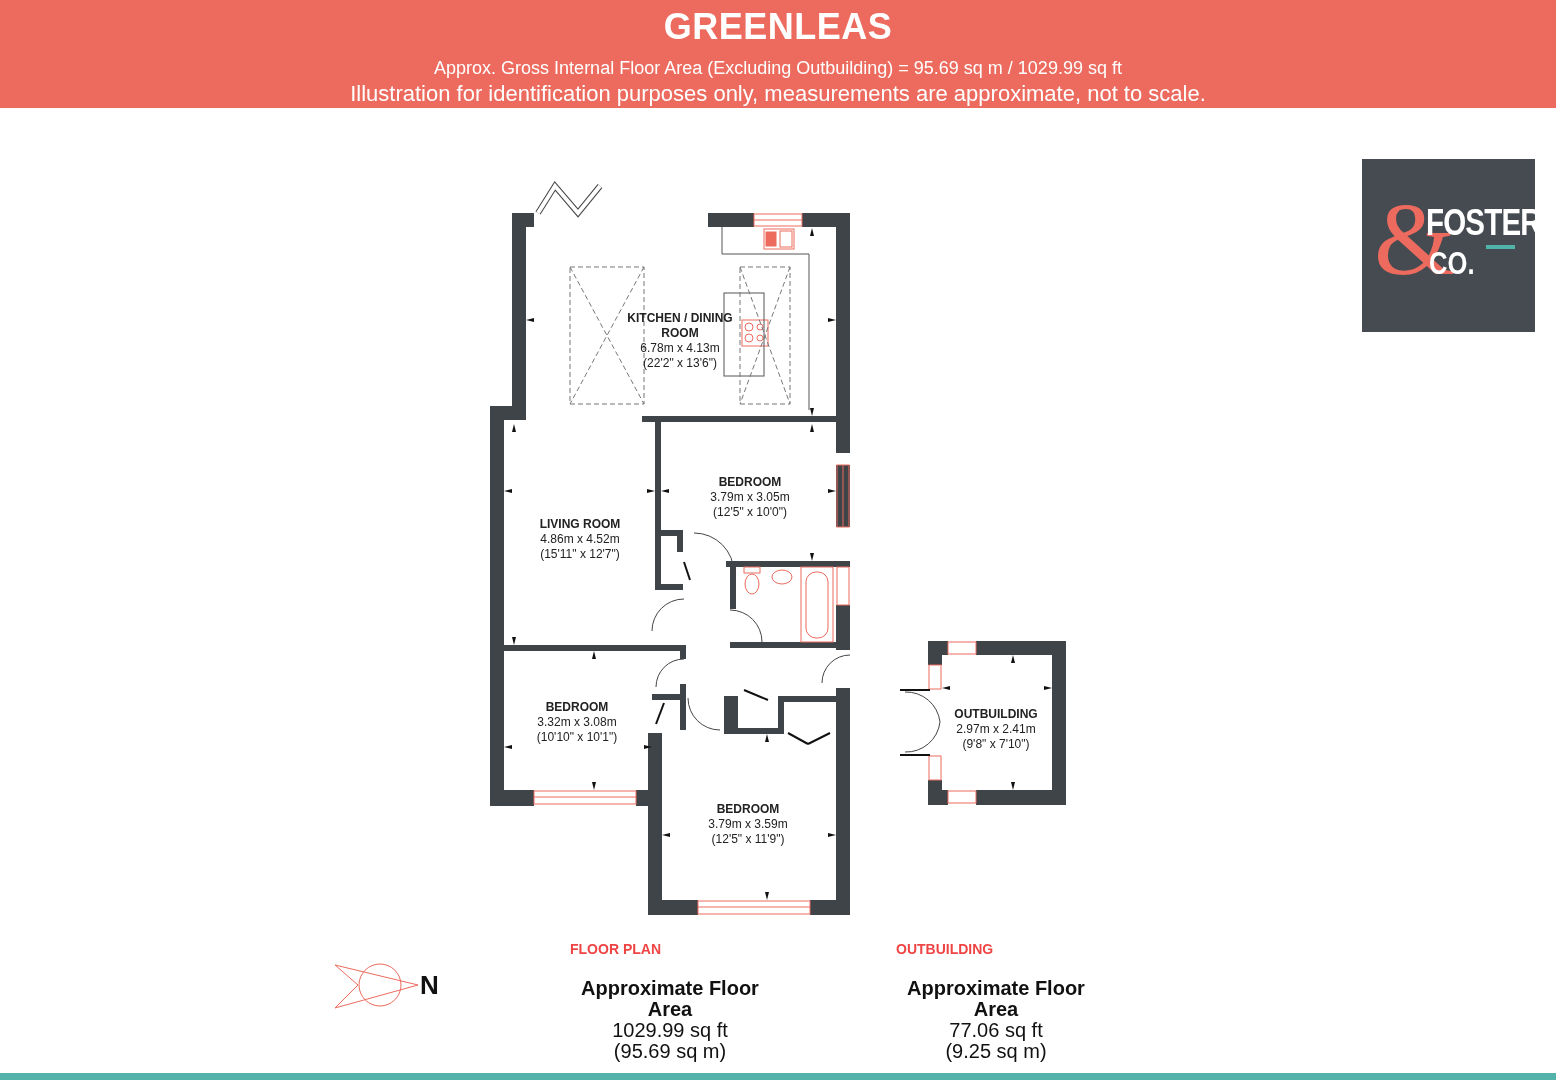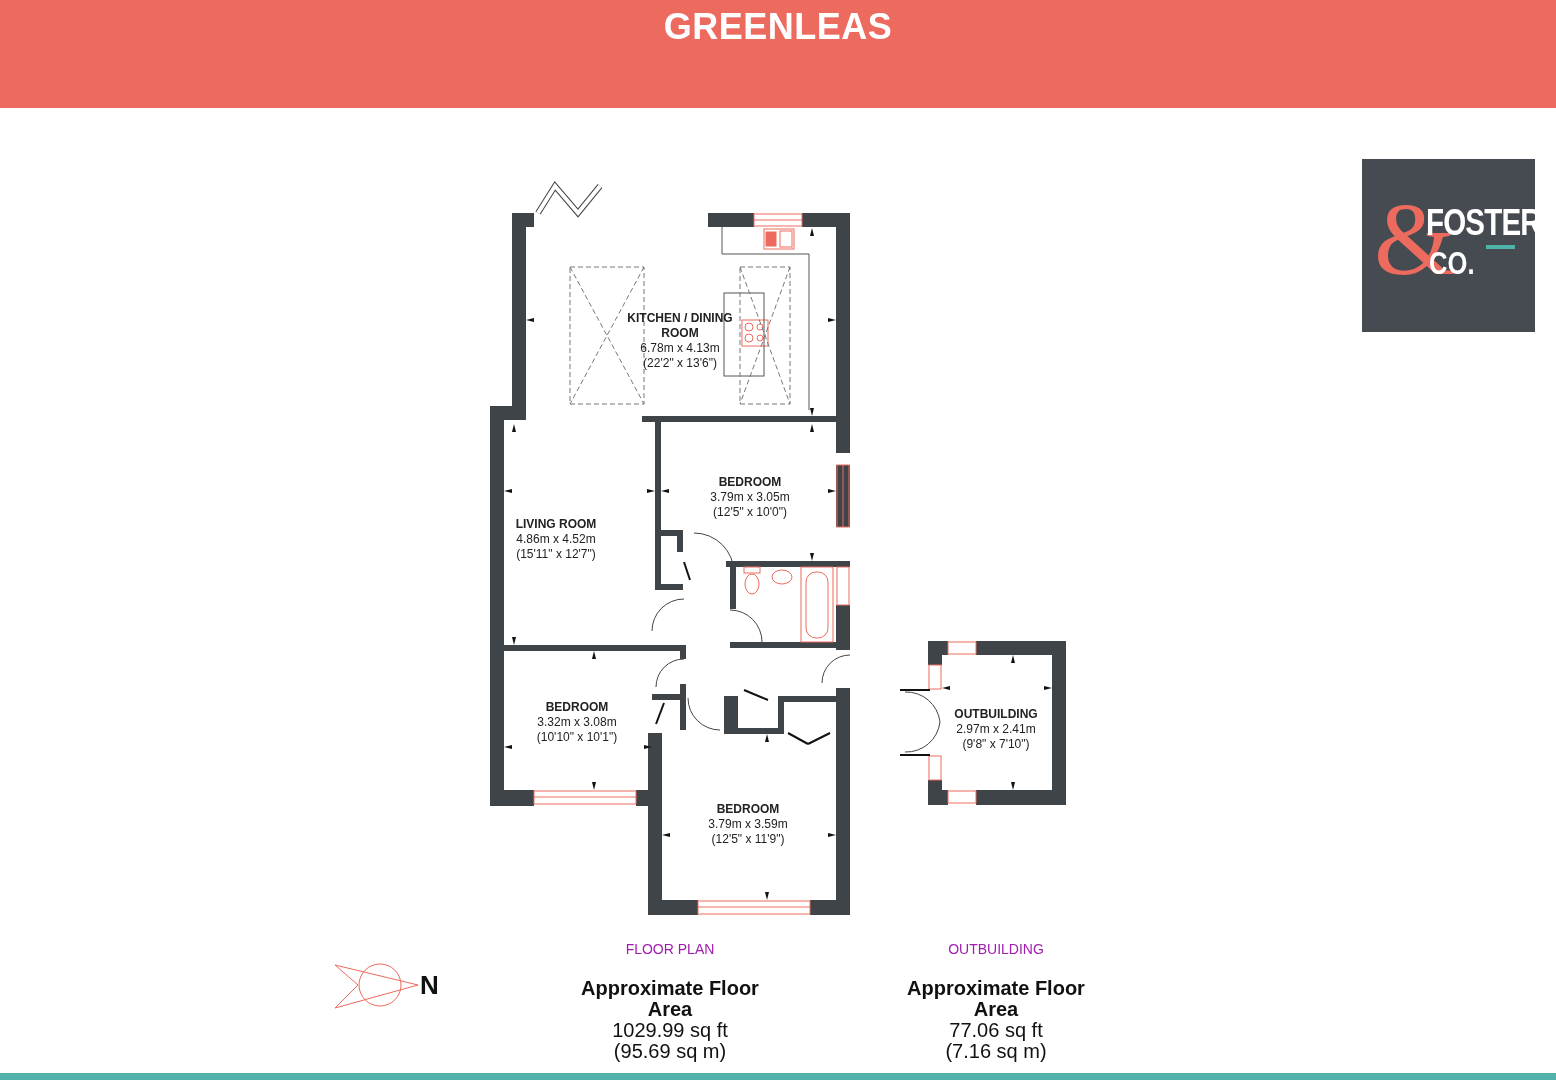--- a/index.html
+++ b/index.html
@@ -9,31 +9,33 @@
   .header .sub1{position:absolute;left:0;right:0;top:58px;font-size:18px;}
   .header .sub2{position:absolute;left:0;right:0;top:81px;font-size:22px;}
   .logo{position:absolute;left:1362px;top:159px;width:173px;height:173px;background:#454b51;}
   .logo .amp{position:absolute;left:12px;top:28px;font-family:"Liberation Serif",serif;font-size:104px;color:#ec6b5e;line-height:1;}
   .logo .foster{position:absolute;left:64px;top:46px;font-size:36px;color:#fff;font-weight:bold;letter-spacing:-1px;transform:scaleX(0.82);transform-origin:left top;line-height:1;}
   .logo .co{position:absolute;left:67px;top:88px;font-size:32px;color:#fff;font-weight:bold;transform:scaleX(0.8);transform-origin:left top;line-height:1;}
   .logo .bar{position:absolute;left:124px;top:86px;width:29px;height:4px;background:#4fb3aa;}
   svg.plan{position:absolute;left:0;top:0;}
   .lbl{position:absolute;text-align:center;color:#222;font-size:12px;line-height:15px;margin-top:8px;}
   .lbl b{display:block;font-size:12px;}
-  .footer-label{position:absolute;font-size:14px;color:#a21caf;text-align:center;}
+  .footer-label{position:absolute;font-size:14px;color:#ef4444;text-align:left;font-weight:bold;}
   .area{position:absolute;text-align:center;color:#111;font-size:20px;line-height:21px;}
   .area .h{font-weight:bold;}
   .north{position:absolute;left:420px;top:970px;font-size:26px;font-weight:bold;color:#111;}
   .bottom-bar{position:absolute;left:0;top:1073px;width:1556px;height:7px;background:#53b3ab;}
 </style>
 </head>
 <body>
 
 <div class="header">
   <div class="title">GREENLEAS</div>
+  <div class="sub1">Approx. Gross Internal Floor Area (Excluding Outbuilding) = 95.69 sq m / 1029.99 sq ft</div>
+  <div class="sub2">Illustration for identification purposes only, measurements are approximate, not to scale.</div>
 </div>
 
 <div class="logo">
   <span class="amp">&amp;</span>
   <span class="foster">FOSTER</span>
   <span class="co">CO.</span>
   <span class="bar"></span>
 </div>
 
 <svg class="plan" width="1556" height="1080">
@@ -196,21 +198,21 @@
   <b>KITCHEN / DINING</b>
   <b>ROOM</b>
   <span>6.78m x 4.13m</span><br>
   <span>(22'2" x 13'6")</span>
 </div>
 <div class="lbl" style="left:680px;top:467px;width:140px;">
   <b>BEDROOM</b>
   <span>3.79m x 3.05m</span><br>
   <span>(12'5" x 10'0")</span>
 </div>
-<div class="lbl" style="left:486px;top:509px;width:140px;">
+<div class="lbl" style="left:510px;top:509px;width:140px;">
   <b>LIVING ROOM</b>
   <span>4.86m x 4.52m</span><br>
   <span>(15'11" x 12'7")</span>
 </div>
 <div class="lbl" style="left:507px;top:692px;width:140px;">
   <b>BEDROOM</b>
   <span>3.32m x 3.08m</span><br>
   <span>(10'10" x 10'1")</span>
 </div>
 <div class="lbl" style="left:678px;top:794px;width:140px;">
@@ -230,16 +232,16 @@
 <div class="footer-label" style="left:896px;top:941px;width:200px;">OUTBUILDING</div>
 
 <div class="area" style="left:560px;top:978px;width:220px;">
   <div class="h">Approximate Floor Area</div>
   <div>1029.99 sq ft</div>
   <div>(95.69 sq m)</div>
 </div>
 <div class="area" style="left:886px;top:978px;width:220px;">
   <div class="h">Approximate Floor Area</div>
   <div>77.06 sq ft</div>
-  <div>(7.16 sq m)</div>
+  <div>(9.25 sq m)</div>
 </div>
 
 <div class="bottom-bar"></div>
 
 </body></html>

